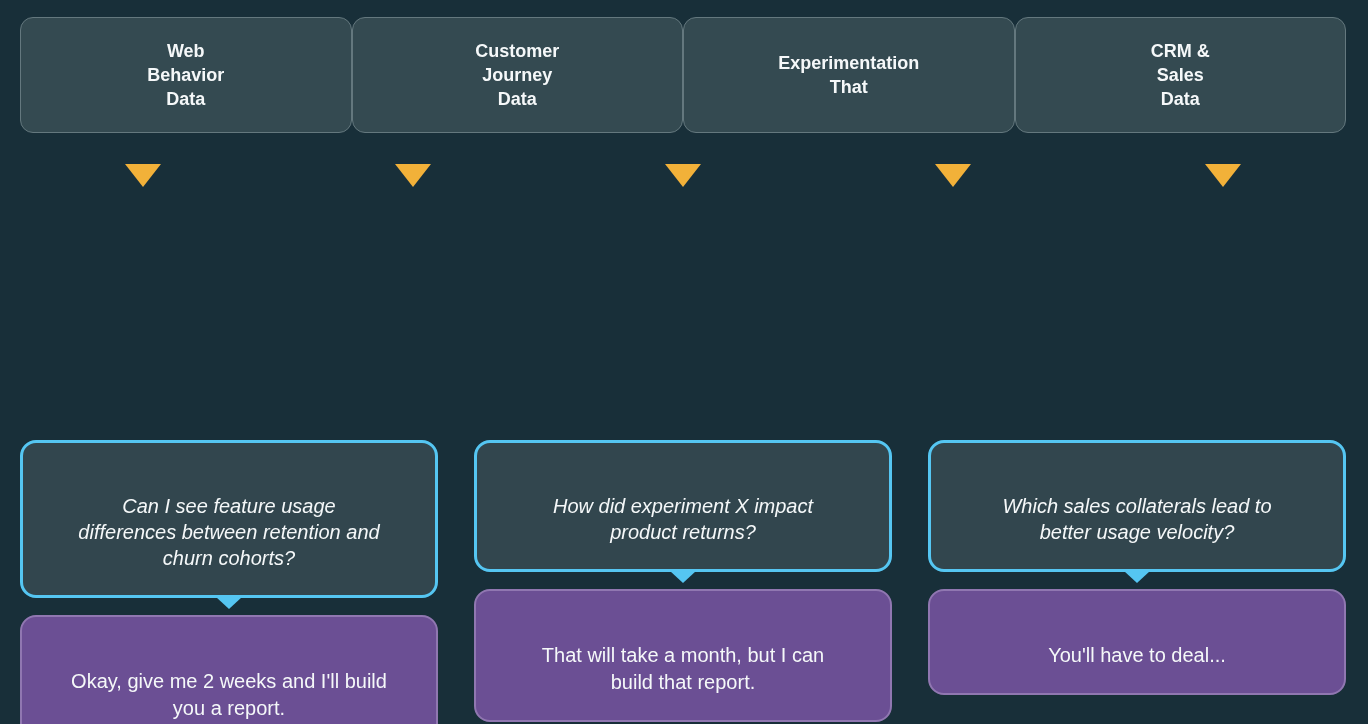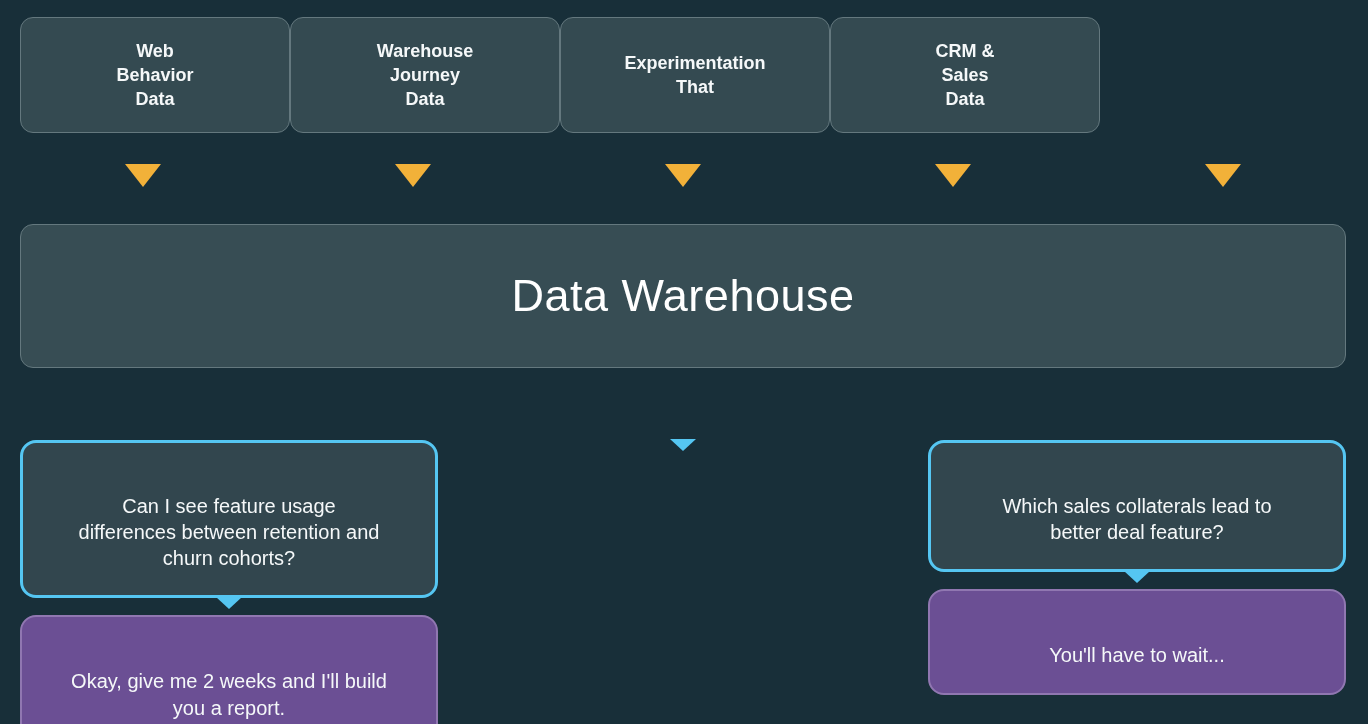--- a/index.html
+++ b/index.html
@@ -15,21 +15,21 @@
   .stage {
     position: relative;
     width: 1368px;
     height: 724px;
   }
   
   .sources-row {
     position: absolute;
     left: 20px;
     top: 17px;
-    width: 1080px;
+    width: 1326px;
     display: flex;
   }
   .source-box {
     flex: 1;
     height: 116px;
     background: #344a51;
     border: 1.5px solid #64787e;
     border-radius: 13px;
     display: flex;
     align-items: center;
@@ -101,20 +101,21 @@
   .question-bubble {
     background: #32464e;
     border: 3px solid #55c6f2;
     border-radius: 16px;
     padding: 24px 19px;
     text-align: center;
     font-size: 20px;
     line-height: 26px;
     white-space: pre-line;
     box-sizing: border-box;
+    font-style: italic;
   }
   .bubble-pointer {
     width: 0;
     height: 0;
     margin: -1px auto 0 auto;
     border-left: 13px solid transparent;
     border-right: 13px solid transparent;
     border-top: 12px solid #55c6f2;
   }
   .answer-bubble {
@@ -135,21 +136,21 @@
 
 <div class="stage">
 
   <div class="sources-row">
     <div class="source-box">
       <span>Web
 Behavior
 Data</span>
     </div>
     <div class="source-box">
-      <span>Warehouse
+      <span>Customer
 Journey
 Data</span>
     </div>
     <div class="source-box">
       <span>Experimentation
 That</span>
     </div>
     <div class="source-box">
       <span>CRM &amp;
 Sales
@@ -168,48 +169,53 @@
         <div class="down-arrow"></div>
       </div>
     <div class="arrow-cell">
         <div class="down-arrow"></div>
       </div>
     <div class="arrow-cell">
         <div class="down-arrow"></div>
       </div>
   </div>
 
-  <div class="warehouse-box">
-    <span class="warehouse-title">Data Warehouse</span>
-  </div>
 
   <div class="conversations-row">
 
     <div class="conversation-col">
       <div class="question-bubble">
         <span>Can I see feature usage
 differences between retention and
 churn cohorts?</span>
       </div>
       <div class="bubble-pointer"></div>
       <div class="answer-bubble">
         <span>Okay, give me 2 weeks and I'll build
 you a report.</span>
       </div>
     </div>
 
     <div class="conversation-col">
+      <div class="question-bubble">
+        <span>How did experiment X impact
+product returns?</span>
+      </div>
       <div class="bubble-pointer"></div>
+      <div class="answer-bubble">
+        <span>That will take a month, but I can
+build that report.</span>
+      </div>
     </div>
 
     <div class="conversation-col">
       <div class="question-bubble">
         <span>Which sales collaterals lead to
-better deal feature?</span>
+better usage velocity?</span>
       </div>
       <div class="bubble-pointer"></div>
       <div class="answer-bubble">
-        <span>You'll have to wait...</span>
+        <span>You'll have to deal...</span>
       </div>
     </div>
 
   </div>
 </div>
 
 </body></html>

